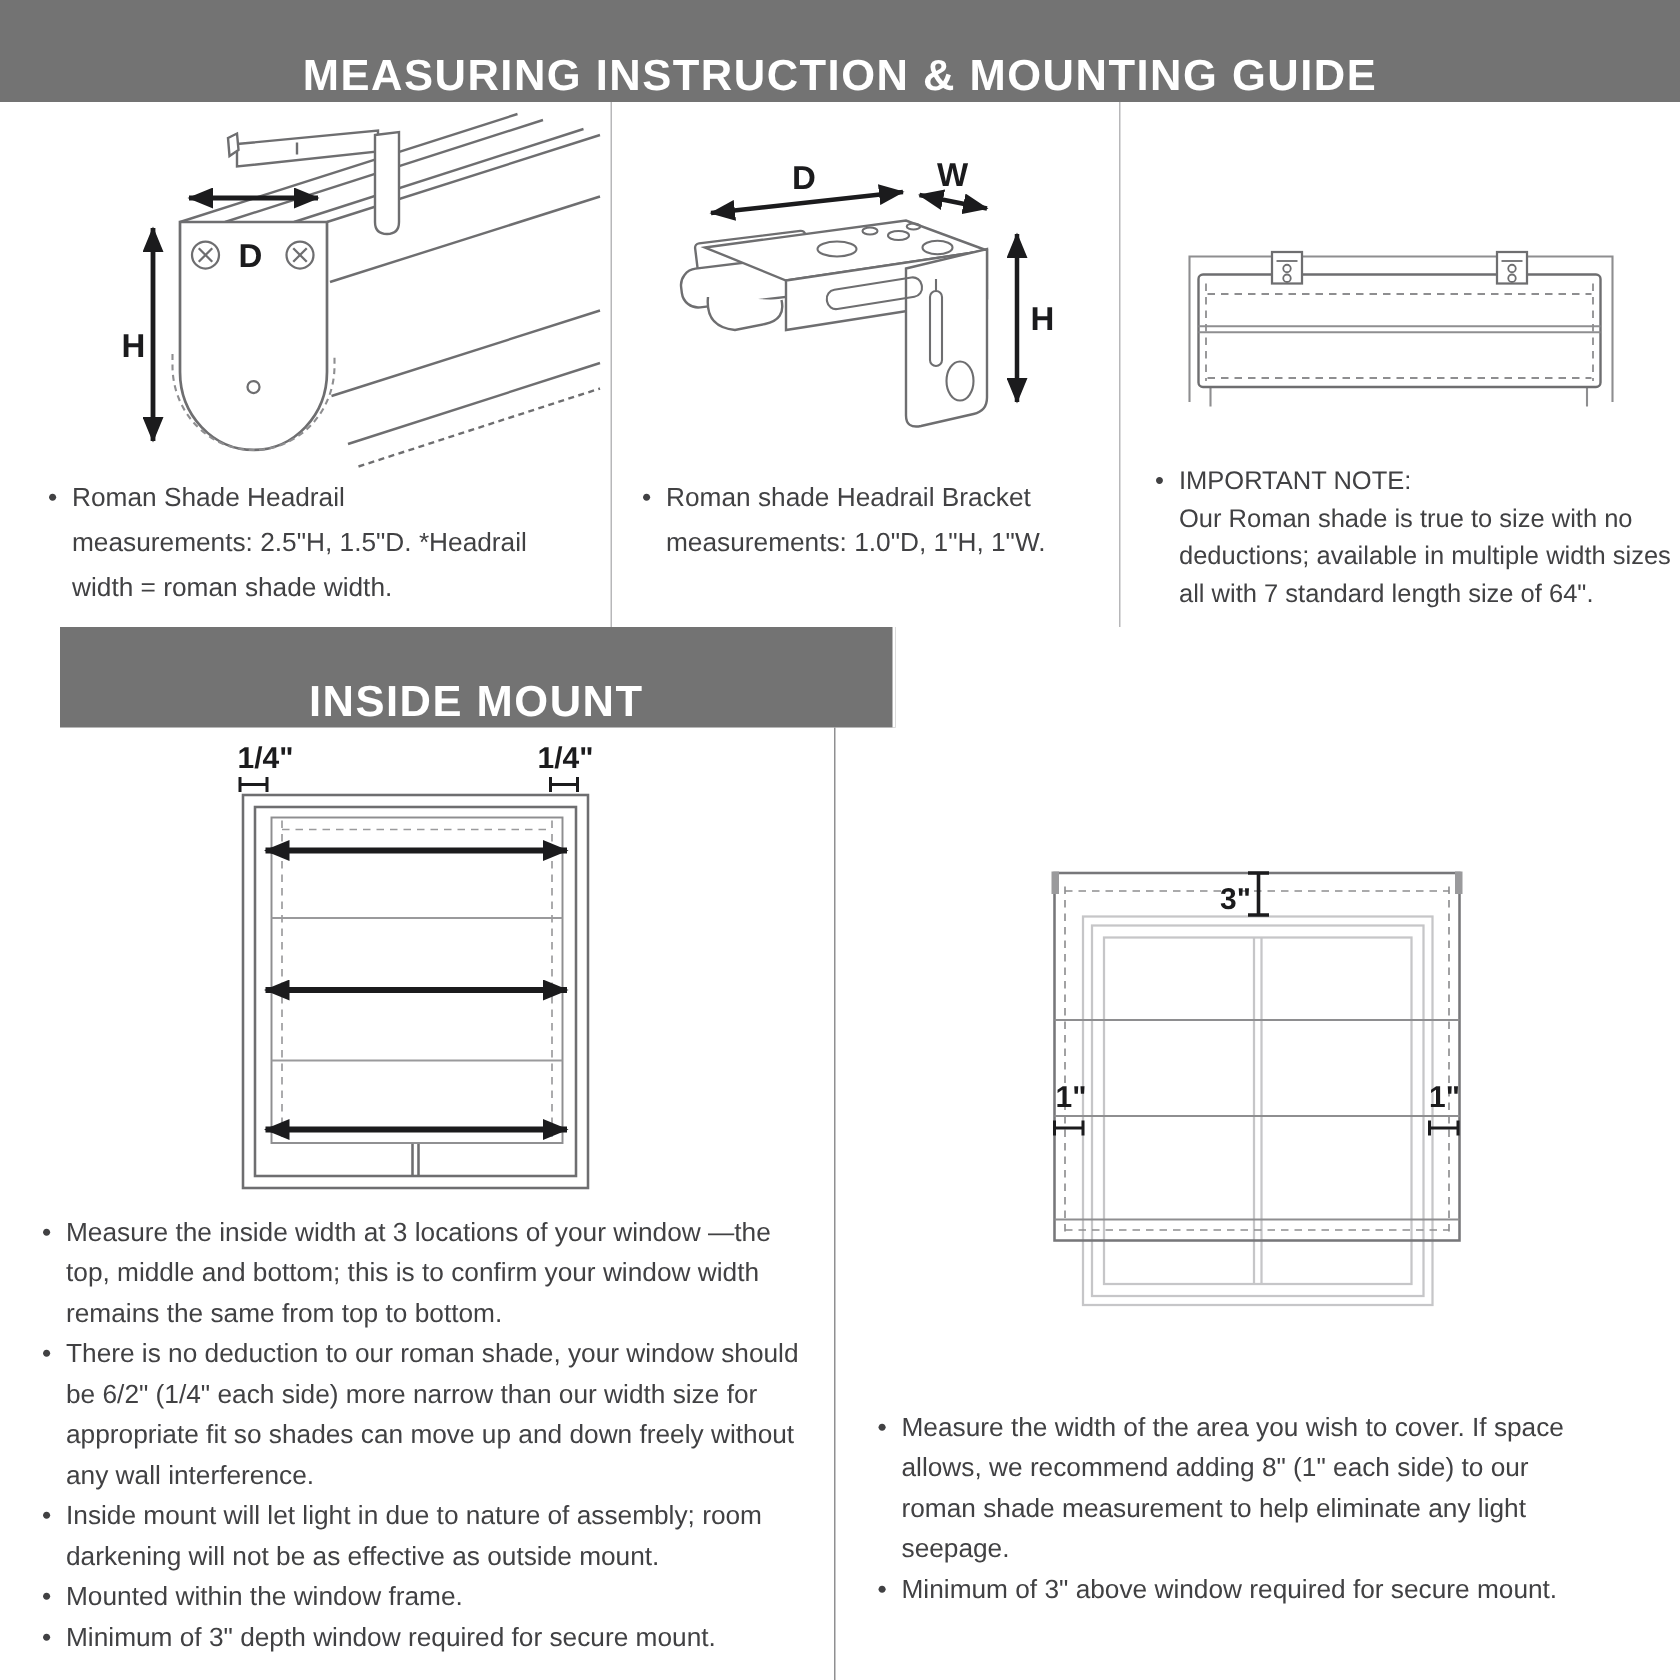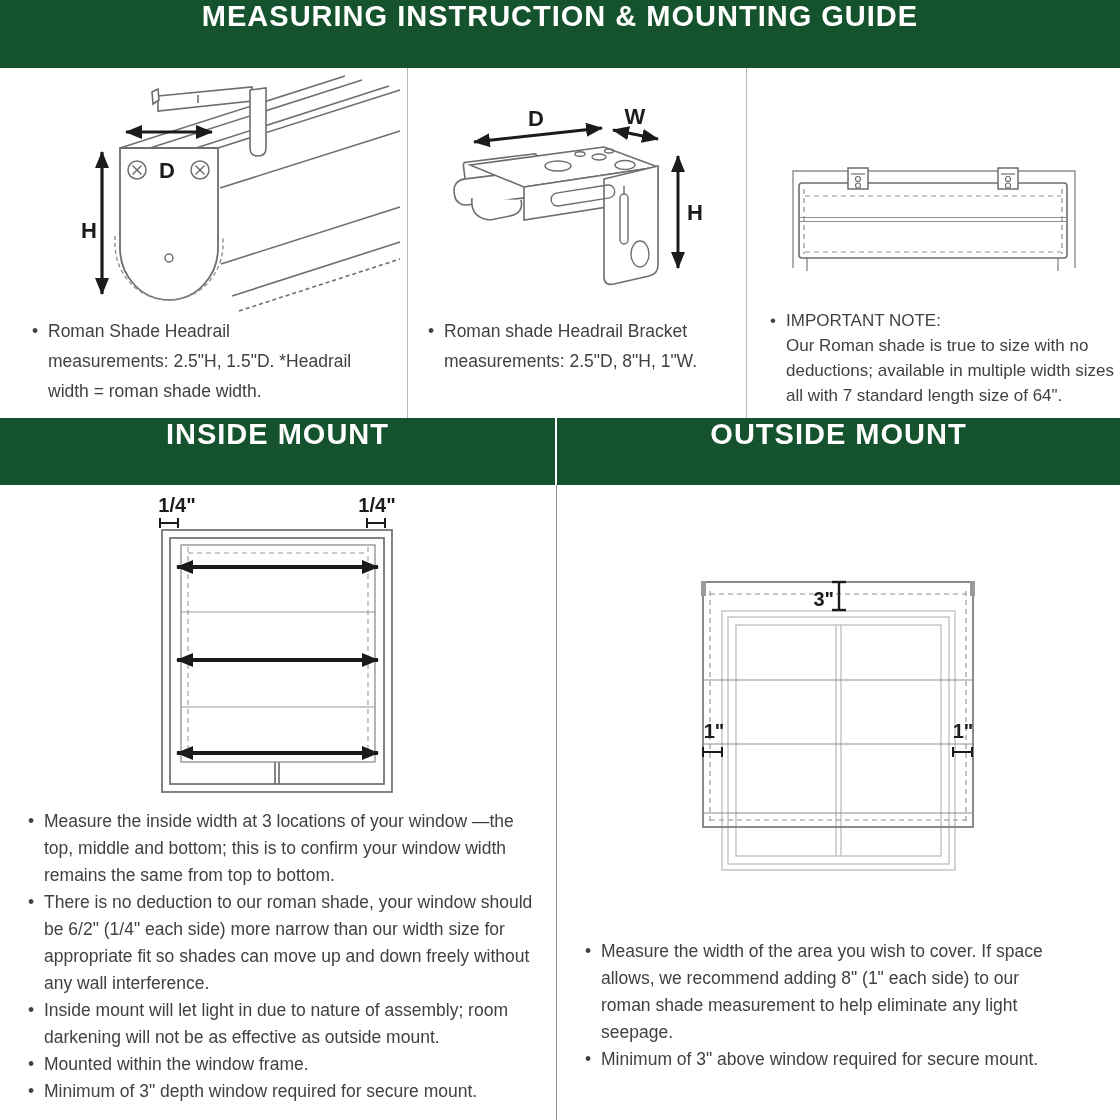--- a/index.html
+++ b/index.html
@@ -5,42 +5,42 @@
   * { margin:0; padding:0; box-sizing:border-box; }
   html,body { width:1120px; height:1120px; }
   body {
     background:#ffffff;
     font-family:"Liberation Sans", sans-serif;
     color:#414143;
     position:relative;
     overflow:hidden;
   }
   .banner {
-    background:#14532d; color:#ffffff; font-weight:bold;
-    display:flex; align-items:flex-start; justify-content:center;
+    background:#737373; color:#ffffff; font-weight:bold;
+    display:flex; align-items:flex-end; justify-content:center;
   }
   .main-header { height:68px; font-size:29px; letter-spacing:1px; }
 
   .top-section { display:flex; height:350px; background:#fff; }
   .top-col { position:relative; height:100%; }
   .col-1 { width:408px; border-right:1px solid #b7b7b9; }
   .col-2 { width:339px; border-right:1px solid #b7b7b9; }
   .col-3 { flex:1; }
   .top-col svg { position:absolute; top:0; left:0; display:block; }
 
   .top-note { position:absolute; font-size:17.5px; line-height:30px; }
   .col-1 .top-note { top:248px; left:32px; width:322px; }
   .col-2 .top-note { top:248px; left:20px; width:276px; }
   .col-3 .top-note { top:240px; left:23px; width:344px; font-size:17px; line-height:25px; }
 
   .bullet-item { position:relative; padding-left:16px; }
   .dot { position:absolute; left:0; top:0; }
 
   .mount-banners { display:flex; height:67px; }
-  .mount-banners .cell { font-size:29px; letter-spacing:1px; height:100%; }
+  .mount-banners .cell { font-size:29px; letter-spacing:1px; height:100%;margin-left:40px; }
   .cell-left  { width:557px; border-right:2px solid #ffffff; }
   .cell-right { flex:1; }
 
   .mount-section { display:flex; height:635px; background:#fff; }
   .mount-left  { width:557px; position:relative; border-right:1px solid #8f8f91; }
   .mount-right { flex:1; position:relative; }
   .mount-left  > svg { position:absolute; top:5px;  left:130px; display:block; }
   .mount-right > svg { position:absolute; top:90px; left:143px; display:block; }
 
   .mount-bullets { position:absolute; font-size:17.5px; line-height:27px; }
@@ -146,21 +146,21 @@
         <line x1="205" y1="62" x2="250" y2="71" marker-start="url(#ah)" marker-end="url(#ah)"></line>
         <line x1="270" y1="88" x2="270" y2="200" marker-start="url(#ah)" marker-end="url(#ah)"></line>
       </g>
       <text class="lbl-big" x="128" y="58" text-anchor="middle">D</text>
       <text class="lbl-big" x="227" y="56" text-anchor="middle">W</text>
       <text class="lbl-big" x="279" y="152" text-anchor="start">H</text>
     </svg>
     <div class="top-note">
       <div class="bullet-item">
         <span class="dot">•</span>
-        <span>Roman shade Headrail Bracket measurements: 2.5"D, 8"H, 1"W.</span>
+        <span>Roman shade Headrail Bracket measurements: 1.0"D, 1"H, 1"W.</span>
       </div>
     </div>
   </div>
 
   <div class="top-col col-3">
     <svg width="373" height="350" viewBox="0 0 373 350">
       <g stroke="#8e8e90" stroke-width="1.4" fill="none">
         <path d="M46,200 L46,103 L328,103 L328,200"></path>
         <line x1="60" y1="190" x2="60" y2="203"></line>
         <line x1="311" y1="190" x2="311" y2="203"></line>
@@ -199,23 +199,20 @@
         <span>IMPORTANT NOTE:</span>
         <div>Our Roman shade is true to size with no deductions; available in multiple width sizes all with 7 standard length size of 64".</div>
       </div>
     </div>
   </div>
 </div>
 
 <div class="mount-banners">
   <div class="banner cell cell-left">
     <span>INSIDE MOUNT</span>
-  </div>
-  <div class="banner cell cell-right">
-    <span>OUTSIDE MOUNT</span>
   </div>
 </div>
 
 <div class="mount-section">
 
   <div class="mount-left">
     <svg width="300" height="315" viewBox="0 0 300 315">
       <g stroke="#1b1b1d" stroke-width="2" fill="none">
         <line x1="30" y1="33" x2="48" y2="33"></line>
         <line x1="30" y1="28" x2="30" y2="38"></line>

